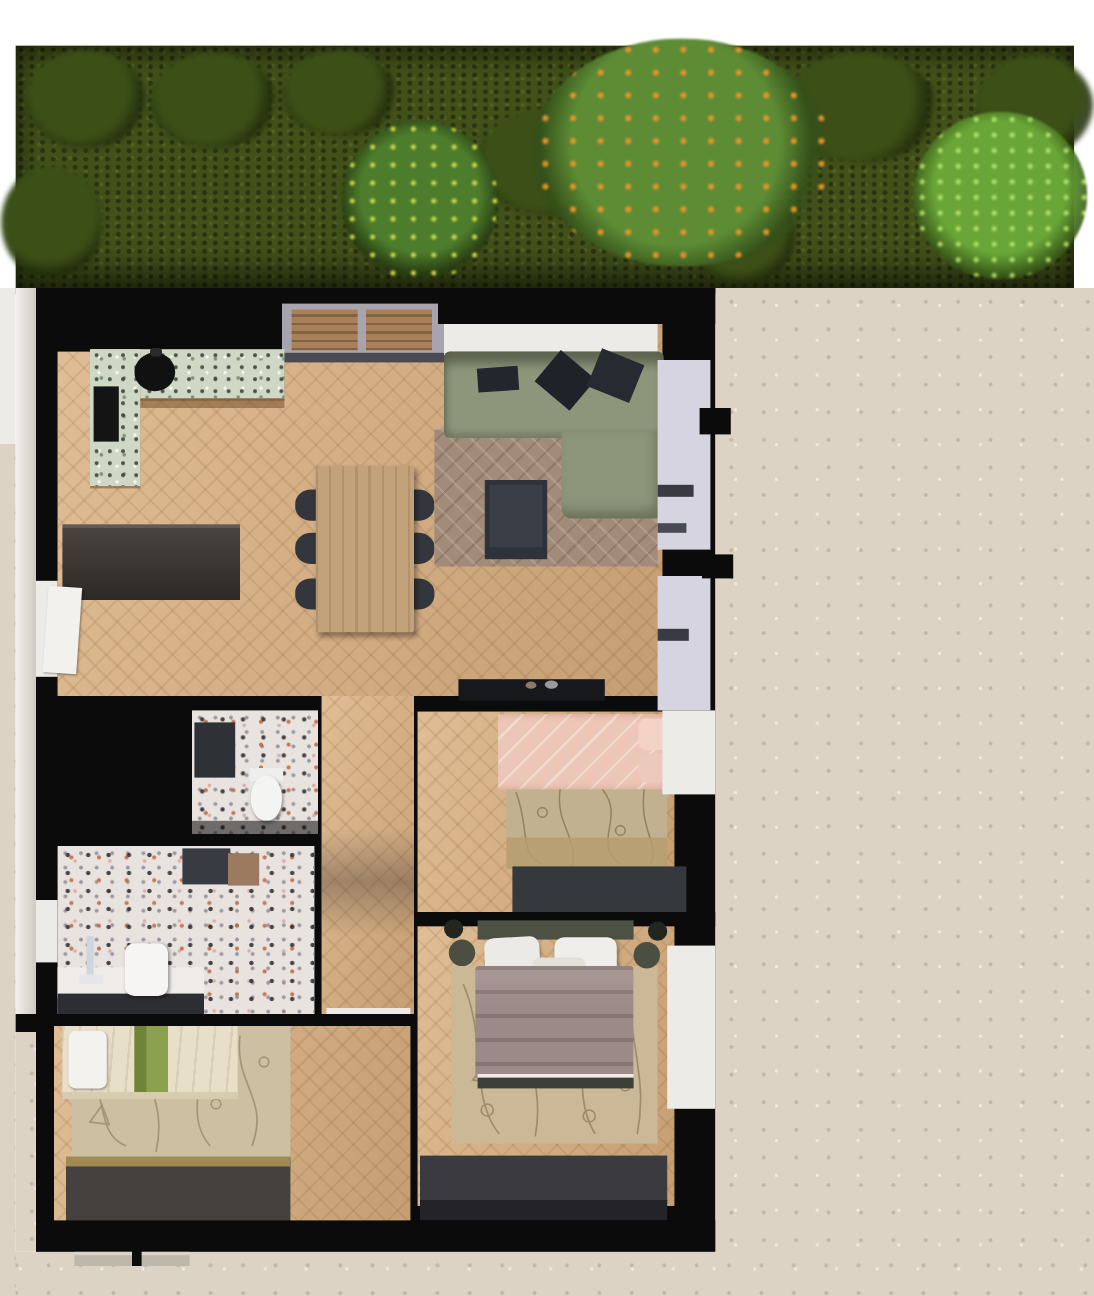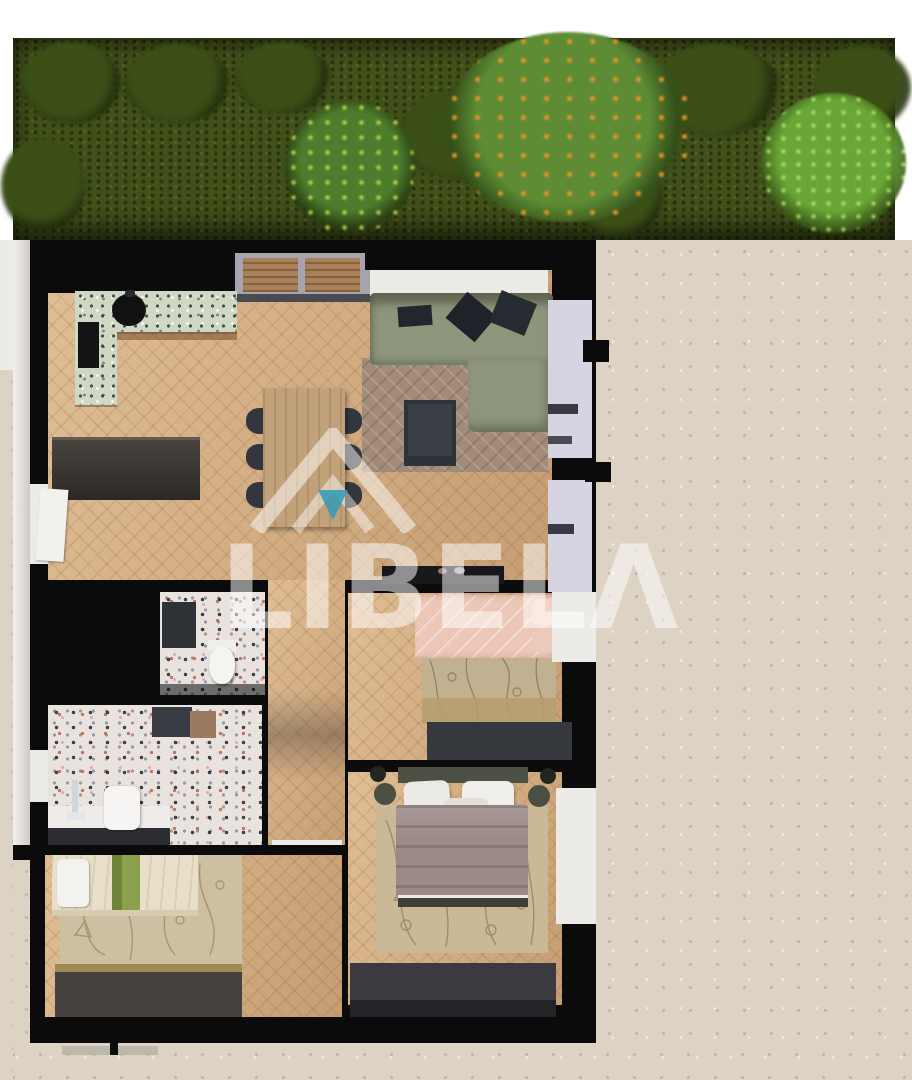--- a/index.html
+++ b/index.html
@@ -223,22 +223,14 @@
   <div class="a lav" style="left:548px;top:300px;width:44px;height:158px;"></div>
   <div class="a" style="left:548px;top:404px;width:30px;height:10px;background:#3a3a44;"></div>
   <div class="a" style="left:548px;top:436px;width:24px;height:8px;background:#4a4a54;"></div>
   <div class="a lav" style="left:548px;top:480px;width:44px;height:112px;"></div>
   <div class="a" style="left:548px;top:524px;width:26px;height:10px;background:#3a3a44;"></div>
   <div class="a" style="left:583px;top:340px;width:26px;height:22px;background:#0b0b0b;"></div>
   <div class="a" style="left:585px;top:462px;width:26px;height:20px;background:#0b0b0b;"></div>
   <div class="a wwall" style="left:552px;top:592px;width:44px;height:70px;"></div>
   <div class="a wwall" style="left:556px;top:788px;width:40px;height:136px;"></div>
 
-  <div class="a" style="left:210px;top:420px;width:500px;height:240px;pointer-events:none;">
-    <svg class="a" style="left:38px;top:8px;width:170px;height:105px;" viewBox="0 0 170 105">
-      <path d="M8,102 L85,8 L162,102" fill="none" stroke="rgba(255,255,255,0.5)" stroke-width="16"></path>
-      <path d="M48,102 L85,55 L122,102" fill="none" stroke="rgba(255,255,255,0.45)" stroke-width="11"></path>
-      <polygon points="70,62 100,62 85,92" fill="var(--teal,#3a9cb5)" opacity="0.9"></polygon>
-    </svg>
-    <div class="a wm-text" style="left:10px;top:110px;">LIBELΛ</div>
-  </div>
 
 </div>
 
 </body></html>

